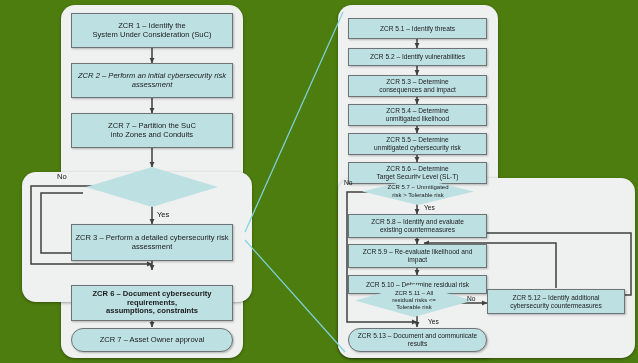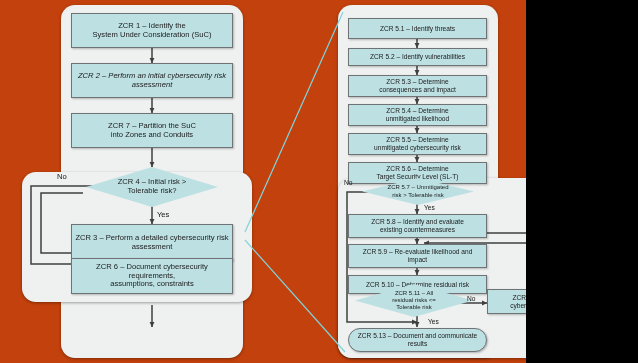--- a/index.html
+++ b/index.html
@@ -1,18 +1,18 @@
 <!DOCTYPE html>
 <html><head>
 <meta charset="utf-8">
 <style>
   html,body{margin:0;padding:0;background:#000;}
   #stage{
-    position:relative;width:526px;height:363px;
-    background:#c2410c;overflow:hidden;
+    position:relative;width:638px;height:363px;
+    background:#4d7c0f;overflow:hidden;
     font-family:"Liberation Sans","DejaVu Sans",sans-serif;
   }
   .panel{
     position:absolute;background:#eff0f0;border-radius:14px;
     box-shadow:0 1px 3px rgba(0,0,0,.35);
   }
   svg#wires{position:absolute;left:0;top:0;width:638px;height:363px;overflow:visible;}
   .node{
     position:absolute;display:flex;align-items:center;justify-content:center;
     text-align:center;color:#1b1b1b;background:#bde0e3;
@@ -102,34 +102,35 @@
 assessment</span>
   </div>
 
   <div class="node f9" style="left:71px;top:113px;width:162px;height:35px;">
     <span style="white-space:pre-line;">ZCR 7 – Partition the SuC
 into Zones and Conduits</span>
   </div>
 
   <div class="node dia f9" style="left:86px;top:167px;width:132px;height:40px;">
     <span class="dshape"></span>
-    <span class="dtxt" style="white-space:pre-line;">ZCR 4 – Initial risk &gt;
-Tolerable risk?</span>
   </div>
 
   <div class="node f9" style="left:71px;top:224px;width:162px;height:37px;">
     <span style="white-space:pre-line;">ZCR 3 – Perform a detailed cybersecurity risk
 assessment</span>
   </div>
 
-  <div class="node f9" style="left:71px;top:258px;width:162px;height:36px;">
+  <div class="node f9" style="left:71px;top:285px;width:162px;height:36px;font-weight:bold;">
     <span style="white-space:pre-line;">ZCR 6 – Document cybersecurity requirements,
 assumptions, constraints</span>
   </div>
 
+  <div class="node pill f9" style="left:71px;top:328px;width:162px;height:24px;">
+    <span style="white-space:pre-line;">ZCR 7 – Asset Owner approval</span>
+  </div>
 
   <div class="lbl f9" style="left:57px;top:172px;">No</div>
   <div class="lbl f9" style="left:157px;top:210px;">Yes</div>
 
   <div class="node f8" style="left:348px;top:18px;width:139px;height:21px;">
     <span style="white-space:pre-line;">ZCR 5.1 – Identify threats</span>
   </div>
 
   <div class="node f8" style="left:348px;top:48px;width:139px;height:18px;">
     <span style="white-space:pre-line;">ZCR 5.2 – Identify vulnerabilities</span>

